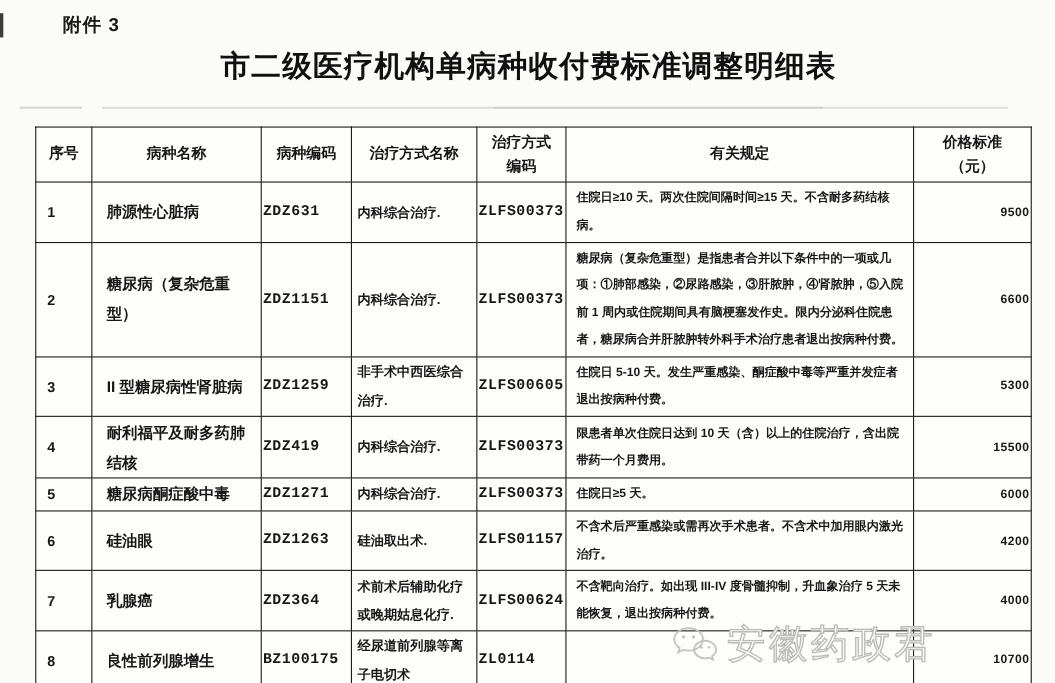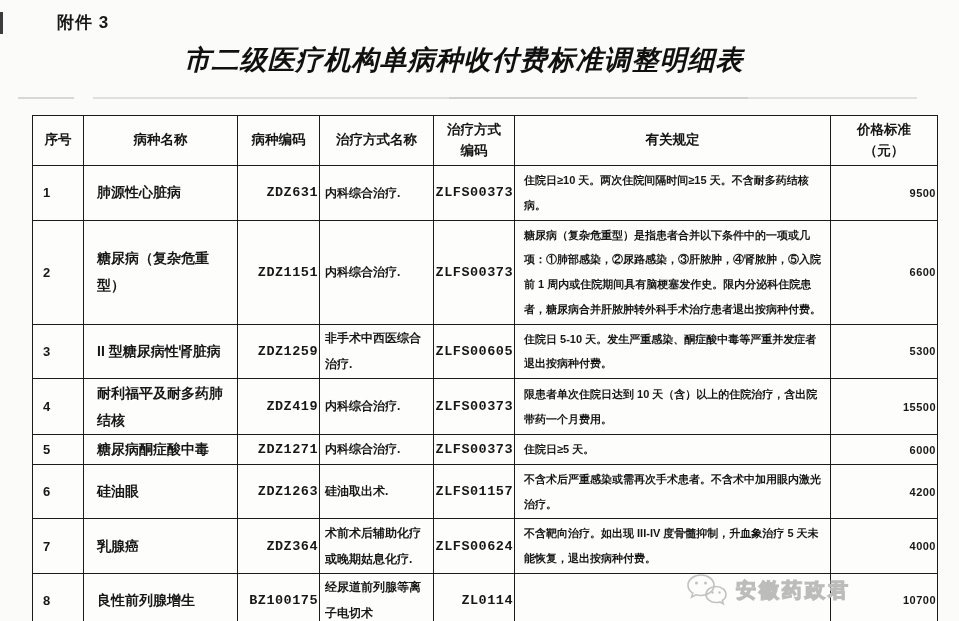--- a/index.html
+++ b/index.html
@@ -25,26 +25,25 @@
       #d8d8d5 8% 46%, #c7c7c4 46% 78%,
       #dadad7 78% 96%, transparent 96%);
     opacity: .8;
   }
 
   .attach-label {
     position: absolute; left: 57px; top: 11px;
     font-size: 17px; font-weight: bold; letter-spacing: 1px;
   }
   .doc-title {
-    position: absolute; left: 0; top: 42px; width: 100%;
+    position: absolute; left: 17px; top: 42px; width: 100%;
     padding-left: 56px; box-sizing: border-box;
     text-align: center;
     font-size: 27px; font-weight: bold; letter-spacing: 1px;
     color: #101010;
-    font-style: italic;
   }
 
   table.fee-table {
     position: absolute; left: 32px; top: 115px;
     width: 905px;
     border-collapse: collapse;
     table-layout: fixed;
     background: #fdfdfc;
   }
   .fee-table th, .fee-table td {
@@ -65,39 +64,39 @@
   .fee-table tbody tr:nth-child(5) { height: 26px; }
   .fee-table tbody tr:nth-child(6) { height: 27px; }
   .fee-table tbody tr:nth-child(7) { height: 47px; }
   .fee-table tbody tr:nth-child(8) { height: 47px; }
   .fee-table tbody tr:nth-child(9) { height: 27px; }
 
   td.c-no   { font-size: 13px; font-weight: bold; padding-left: 10px; }
   td.c-name { font-size: 14px; font-weight: bold; padding-left: 13px; line-height: 1.9; }
   td.c-code, td.c-tcode {
     font-family: "Liberation Mono", monospace;
-    font-size: 13.5px; font-weight: bold; text-align: right; letter-spacing: .5px;
+    font-size: 13.5px; font-weight: bold; text-align: left; letter-spacing: .5px;
   }
   td.c-treat {
     font-size: 12px; font-weight: bold; text-align: left;
     line-height: 2.2; padding: 0 5px;
   }
   td.c-reg {
     font-size: 11px; font-weight: bold; 
     line-height: 2.25; padding: 2px 9px;
   }
   td.c-price { font-size: 11px; font-weight: bold; text-align: right; letter-spacing: .5px; }
 
   .watermark {
     position: absolute; right: 20px; bottom: 12px;
     display: flex; align-items: center; gap: 8px;
     user-select: none;
   }
   .watermark .wm-text {
-    font-size: 20px; font-weight: bold; letter-spacing: 3px;
+    font-size: 35px; font-weight: normal; letter-spacing: 3px;
     color: #fafaf8;
     -webkit-text-stroke: 1.2px #bcbcba;
     text-shadow: 0 0 1px #c6c6c4;
   }
   .wm-icon svg { display: block; }
 </style>
 </head>
 <body>
 
 <div class="page">

